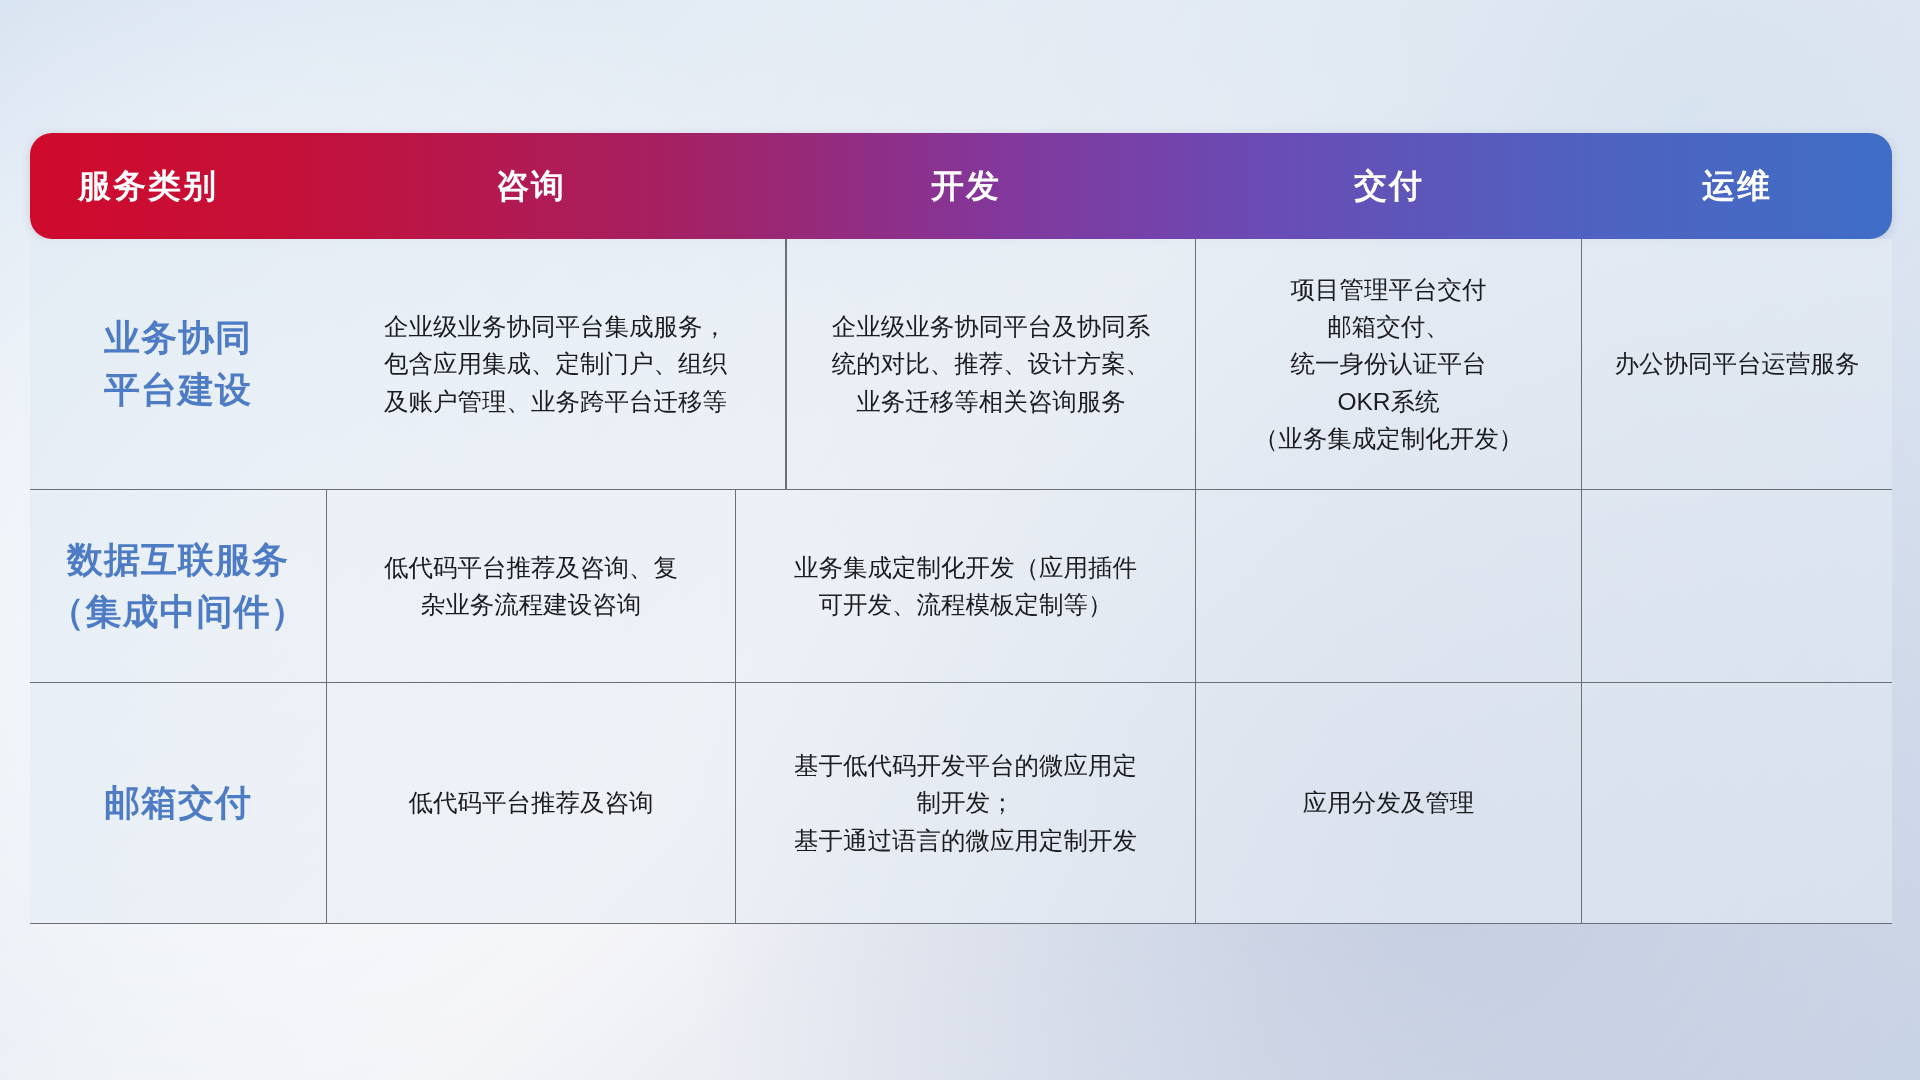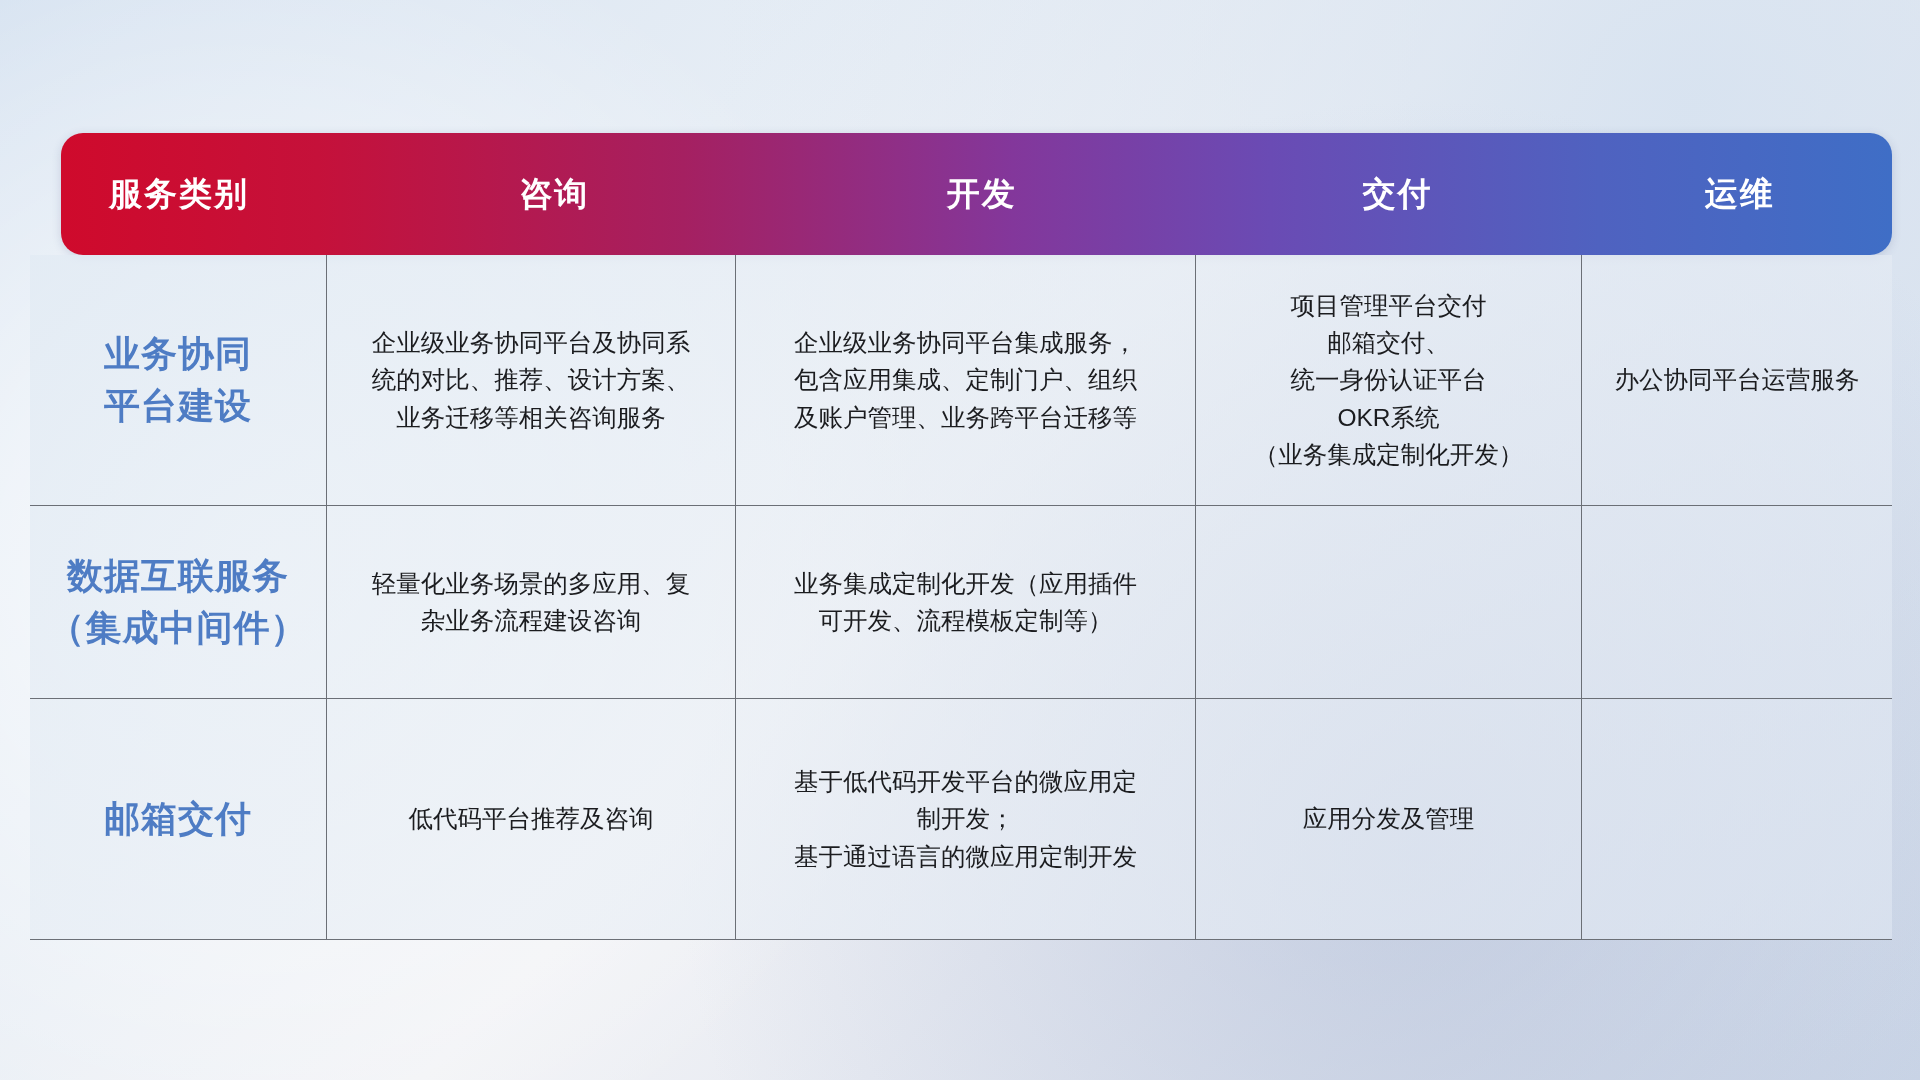--- a/index.html
+++ b/index.html
@@ -27,33 +27,32 @@
   .table-wrap {
     position: absolute;
     left: 30px;
     top: 133px;
     width: 1862px;
   }
 
   
   .table-header {
     display: flex;
-    height: 122px;
+    height: 106px;
     border-radius: 22px;
     background: linear-gradient(90deg,
         #cf0a2c 0%,
         #c5113a 14%,
         #a52061 34%,
         #83379b 52%,
         #6a4bb4 66%,
         #4f62c0 84%,
         #3f6ec6 100%);
     box-shadow: 0 2px 10px rgba(60,70,120,0.18);
     overflow: hidden;
-    margin-left: 31px;
   }
   .th {
     display: flex;
     align-items: center;
     justify-content: center;
     color: #ffffff;
     font-size: 33px;
     font-weight: bold;
     letter-spacing: 2px;
   }
@@ -121,38 +120,38 @@
       <div class="th c3">开发</div>
       <div class="th c4">交付</div>
       <div class="th c5">运维</div>
     </div>
 
     <div class="table-body">
 
       <div class="row r1">
         <div class="td cat c1 cell-text">业务协同
 平台建设</div>
+        <div class="td c3 cell-text">企业级业务协同平台集成服务，
+包含应用集成、定制门户、组织
+及账户管理、业务跨平台迁移等</div>
         <div class="td c2 cell-text sep-left">企业级业务协同平台及协同系
 统的对比、推荐、设计方案、
 业务迁移等相关咨询服务</div>
-        <div class="td c3 cell-text">企业级业务协同平台集成服务，
-包含应用集成、定制门户、组织
-及账户管理、业务跨平台迁移等</div>
         <div class="td c4 cell-text">项目管理平台交付
 邮箱交付、
 统一身份认证平台
 OKR系统
 （业务集成定制化开发）</div>
         <div class="td c5 cell-text">办公协同平台运营服务</div>
       </div>
 
       <div class="row r2">
         <div class="td cat c1 cell-text">数据互联服务
 （集成中间件）</div>
-        <div class="td c2 cell-text sep-left">轻量化业务场景的多应用、复
+        <div class="td c2 cell-text sep-left">低代码平台推荐及咨询、复
 杂业务流程建设咨询</div>
         <div class="td c3 cell-text">业务集成定制化开发（应用插件
 可开发、流程模板定制等）</div>
         <div class="td c4 cell-text"></div>
         <div class="td c5 cell-text"></div>
       </div>
 
       <div class="row r3">
         <div class="td cat c1 cell-text">邮箱交付</div>
         <div class="td c2 cell-text sep-left">低代码平台推荐及咨询</div>

